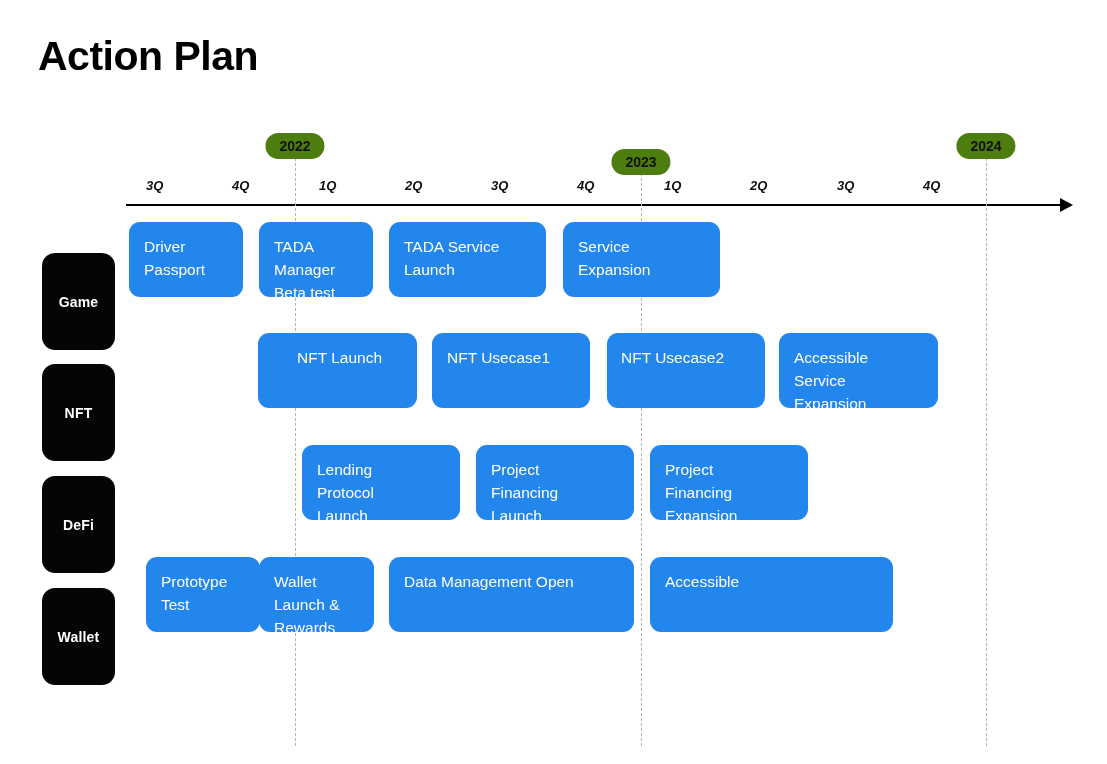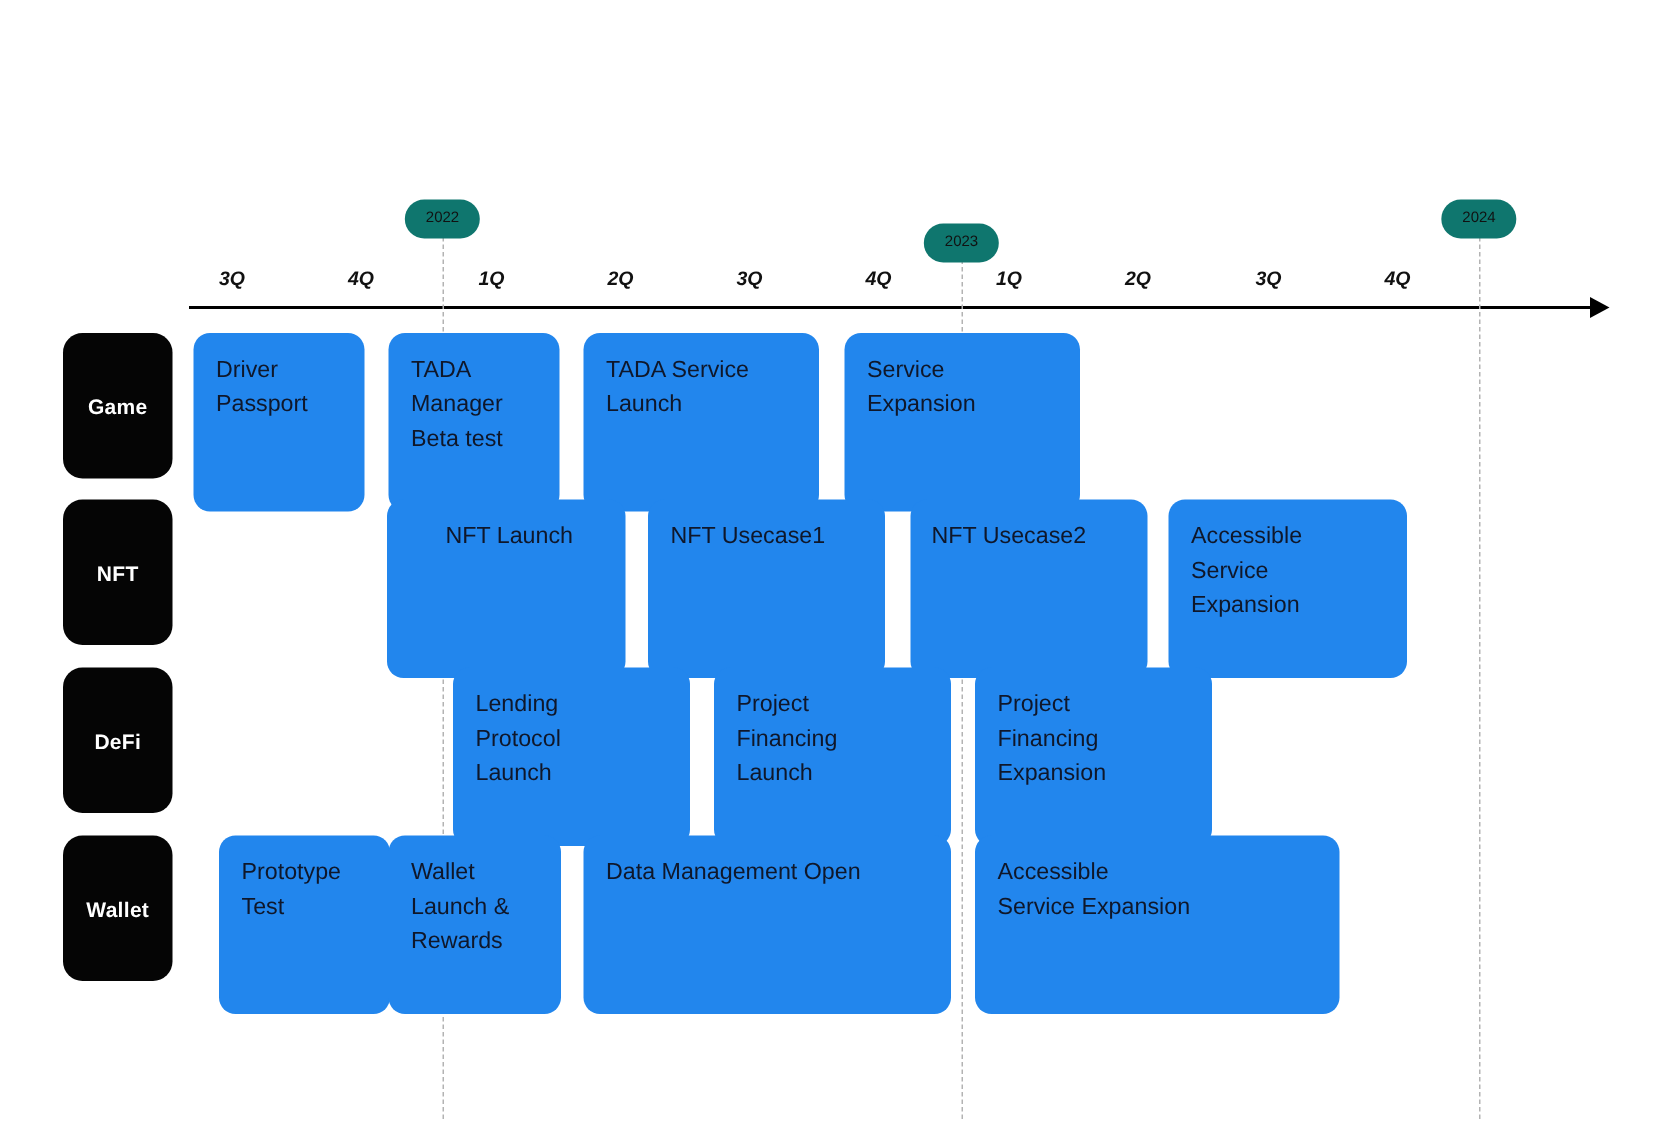--- a/index.html
+++ b/index.html
@@ -65,23 +65,23 @@
   }
 
   
   .year-badge {
     position: absolute;
     top: 133px;
     height: 26px;
     line-height: 26px;
     padding: 0 14px;
     border-radius: 13px;
-    background: #0f766e;
-    font-size: 10px;
-    font-weight: normal;
+    background: #4d7c0f;
+    font-size: 14px;
+    font-weight: bold;
     color: #111111;
     white-space: nowrap;
     transform: translateX(-50%);
   }
   .year-divider {
     position: absolute;
     top: 158px;
     width: 0;
     height: 588px;
     border-left: 1.5px dashed #b3b3b3;
@@ -100,40 +100,42 @@
     height: 97px;
     background: #050505;
     border-radius: 13px;
     color: #ffffff;
     font-size: 14px;
     font-weight: bold;
     display: flex;
     align-items: center;
     justify-content: center;
     letter-spacing: 0.2px;
+    margin-top: 31px;
   }
   .bar {
     position: absolute;
-    height: 119px;
+    height: 75px;
     background: #2286ED;
     border-radius: 11px;
     box-sizing: border-box;
     padding: 13px 15px 0 15px;
-    color: #0f172a;
+    color: #ffffff;
     font-size: 15.5px;
     line-height: 23px;
     overflow: hidden;
   }
   .bar span { display: block; white-space: nowrap; }
 </style>
 </head>
 <body>
 
 <div id="canvas">
 
+  <div class="page-title">Action Plan</div>
 
   <div class="axis-line"></div>
   <div class="axis-arrow"></div>
 
   <div id="quarter-labels">
       <div class="quarter-label" style="left: 166px;">3Q</div>
       <div class="quarter-label" style="left: 252px;">4Q</div>
       <div class="quarter-label" style="left: 339px;">1Q</div>
       <div class="quarter-label" style="left: 425px;">2Q</div>
       <div class="quarter-label" style="left: 511px;">3Q</div>
@@ -217,18 +219,17 @@
         <div class="bar" style="left: 259px; width: 115px;">
           <span>Wallet</span>
           <span>Launch &amp;</span>
           <span>Rewards</span>
         </div>
         <div class="bar" style="left: 389px; width: 245px;">
           <span>Data Management Open</span>
         </div>
         <div class="bar" style="left: 650px; width: 243px;">
           <span>Accessible</span>
-          <span>Service Expansion</span>
         </div>
       </div>
     </div>
 
 </div>
 
 </body></html>

